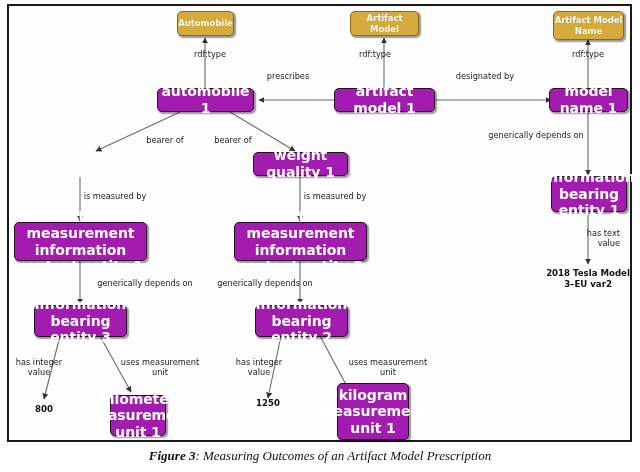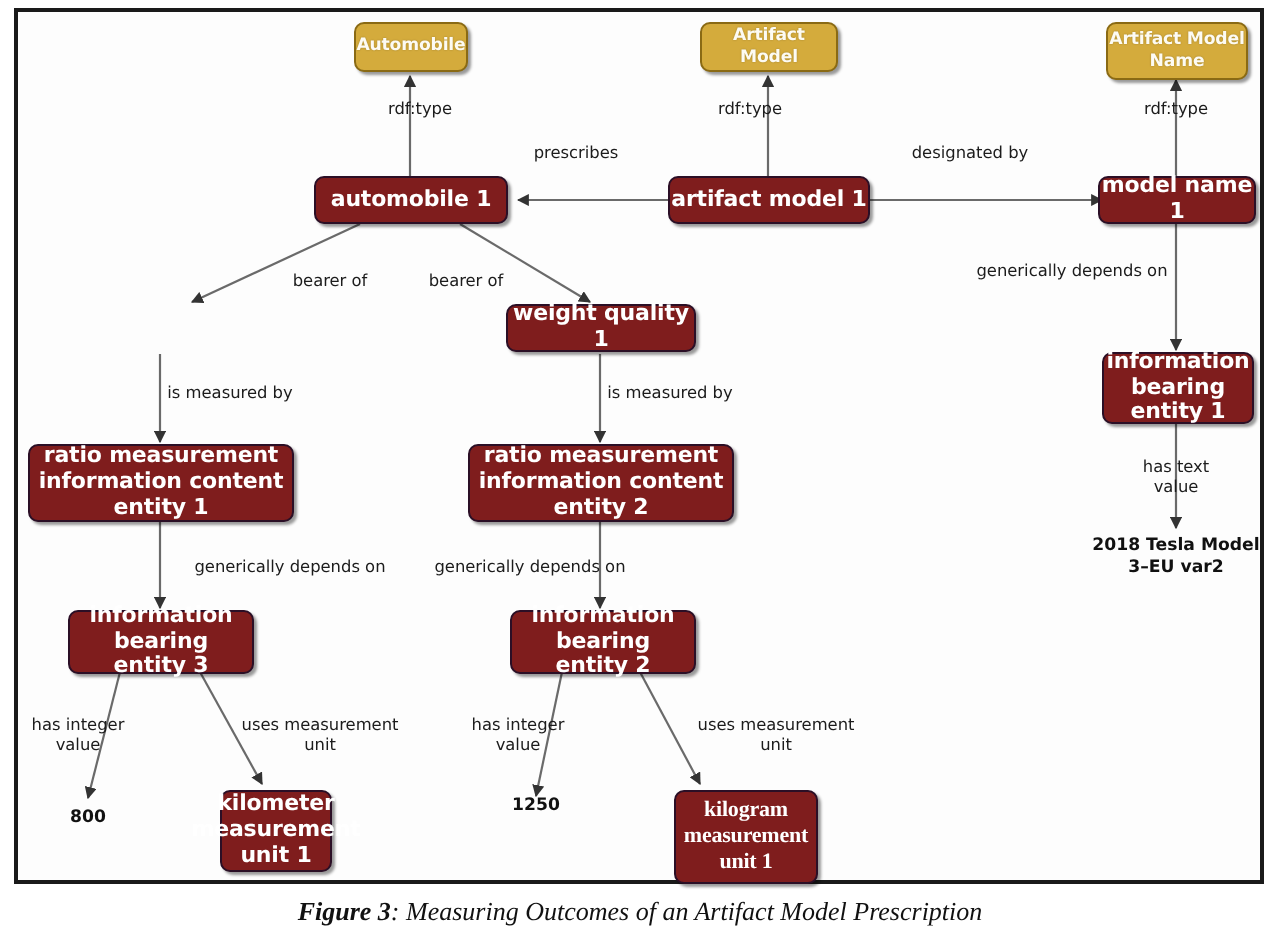--- a/index.html
+++ b/index.html
@@ -36,24 +36,24 @@
     display:flex;
     align-items:center;
     justify-content:center;
     text-align:center;
     font-weight:bold;
     line-height:1.18;
     letter-spacing:-0.1px;
     box-shadow:1.5px 1.5px 1.5px rgba(0,0,0,0.40);
   }
   .node.individual{
-    background:#7f1d1d;
+    background:#a21caf;
     border:1px solid #2b0f26;
     color:#ffffff;
-    font-size:11px;
+    font-size:14px;
   }
   .node.class{
     background:#d4ab3c;
     border:1px solid #8a6a14;
     color:#fdfbf3;
     font-size:8.6px;
     text-shadow:0 0 1px rgba(0,0,0,.25);
   }
   .edge-label{
     position:absolute;
@@ -193,21 +193,21 @@
     <span style="white-space:pre-line;">information bearing
 entity 3</span>
   </div>
 
   <div class="node individual" style="left:110px;top:395px;width:56px;height:41px;">
     <span style="white-space:pre-line;">kilometer
 measurement
 unit 1</span>
   </div>
 
-  <div class="node individual" style="left:337px;top:395px;width:72px;height:47px;font-family:Liberation Serif, serif;">
+  <div class="node individual" style="left:337px;top:383px;width:72px;height:57px;">
     <span style="white-space:pre-line;">kilogram
 measurement
 unit 1</span>
   </div>
 
   <div class="literal" style="left:14px;top:404px;width:60px;">800</div>
 
   <div class="literal" style="left:238px;top:398px;width:60px;">1250</div>
 
   <div class="literal" style="left:528px;top:268px;width:120px;">2018 Tesla Model
@@ -230,21 +230,21 @@
   <div class="edge-label" style="left:60px;top:192px;width:110px;">is measured by</div>
 
   <div class="edge-label" style="left:280px;top:192px;width:110px;">is measured by</div>
 
   <div class="edge-label" style="left:75px;top:279px;width:140px;">generically depends on</div>
 
   <div class="edge-label" style="left:195px;top:279px;width:140px;">generically depends on</div>
 
   <div class="edge-label" style="left:466px;top:131px;width:140px;">generically depends on</div>
 
-  <div class="edge-label" style="left:556px;top:229px;width:64px;">has text
+  <div class="edge-label" style="left:556px;top:229px;width:64px;text-align:right;">has text
 value</div>
 
   <div class="edge-label" style="left:8px;top:358px;width:62px;">has integer
 value</div>
 
   <div class="edge-label" style="left:105px;top:358px;width:110px;">uses measurement
 unit</div>
 
   <div class="edge-label" style="left:228px;top:358px;width:62px;">has integer
 value</div>

